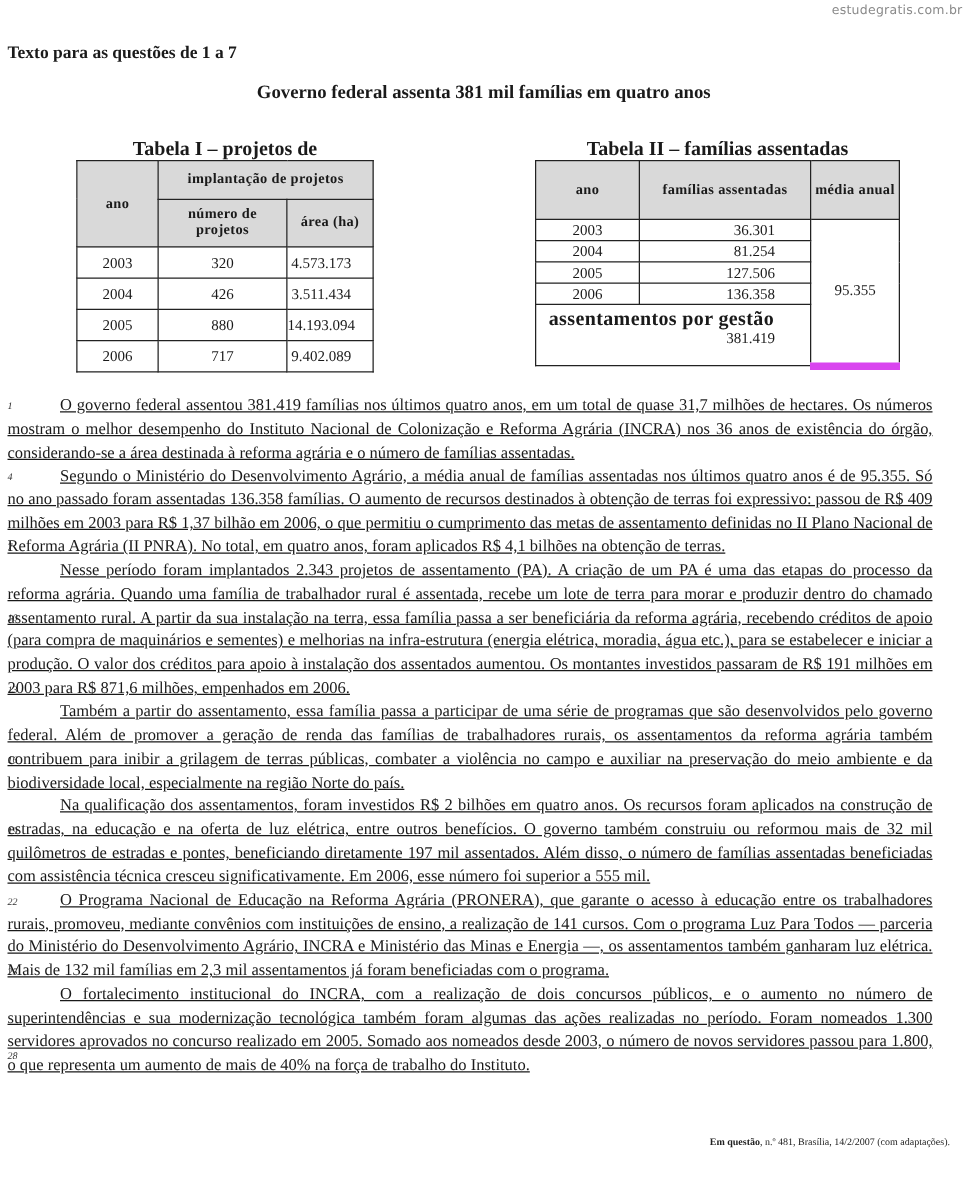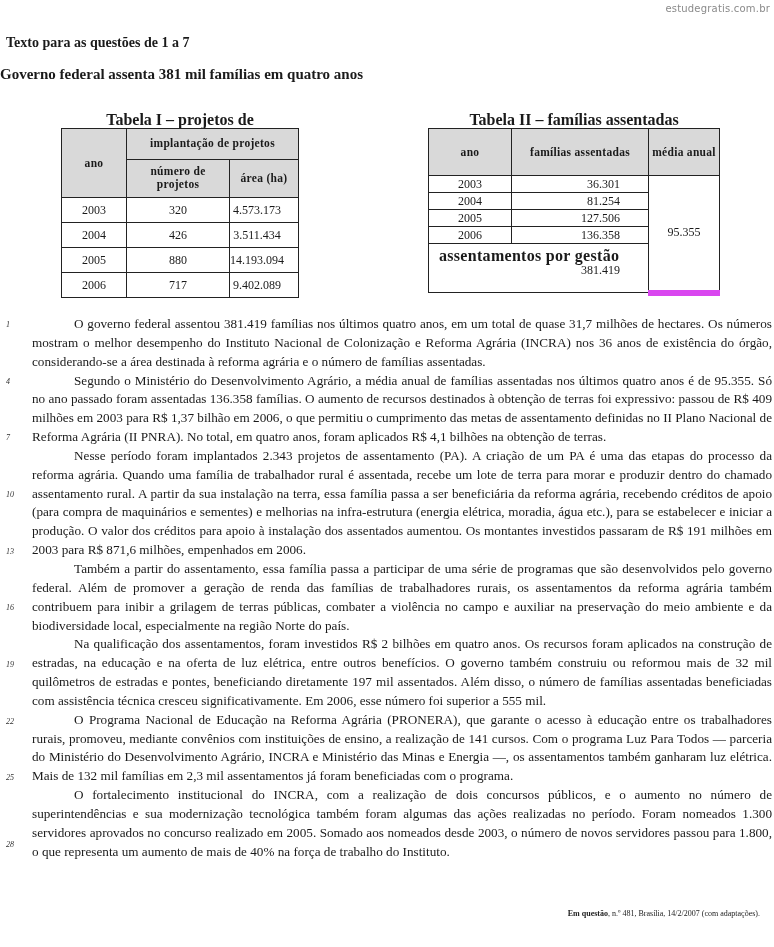--- a/index.html
+++ b/index.html
@@ -1,19 +1,19 @@
 <!DOCTYPE html>
 <html><head>
 <meta charset="utf-8">
 <style>
   html, body { margin: 0; padding: 0; background: #ffffff; }
   body { width: 774px; height: 947px; position: relative; overflow: hidden; font-family: "Liberation Serif", serif; color: #1a1a1a; }
   .watermark { position: absolute; right: 4px; top: 3px; font-family: "DejaVu Sans", sans-serif; font-size: 10px; color: #8a8a8a; letter-spacing: 0.2px; }
   .heading { position: absolute; left: 6px; top: 35px; font-size: 14px; font-weight: bold; }
-  .title { position: absolute; left: 0; width: 774px; top: 66px; text-align: left; font-size: 15px; font-weight: bold; }
+  .title { position: absolute; left: 0; width: 774px; top: 66px; text-align: center; font-size: 15px; font-weight: bold; }
 
   .tcap { position: absolute; font-size: 16px; font-weight: bold; text-align: center; }
   table { border-collapse: collapse; position: absolute; font-size: 12px; }
   td, th { border: 1px solid #222; text-align: center; padding: 0; }
   th { background: #d9d9d9; font-weight: bold; font-size: 11.5px; line-height: 13px; letter-spacing: 0.3px; }
 
   #t1 { left: 61px; top: 128px; width: 238px; }
   #t1 th.ano { width: 64px; height: 68px; }
   #t1 th.impl { height: 28px; }
   #t1 th.sub { height: 35px; }
@@ -22,21 +22,21 @@
 
   #t2 { left: 428px; top: 128px; width: 292px; }
   #t2 th { height: 46px; }
   #t2 td { height: 16px; line-height: 15px; }
   #t2 td.fam { text-align: right; padding-right: 28px; margin-top: 44px; }
   #t2 td.media { border-bottom: 6px solid #d946ef; }
   #t2 td.gestao { text-align: left; height: 44px; vertical-align: top; padding: 4px 0 0 10px; }
   #t2 .g-label { font-weight: bold; font-size: 16px; letter-spacing: 0.3px; display: block; }
   #t2 .g-val { display: block; text-align: right; padding-right: 28px; font-size: 12px; }
 
-  .text { position: absolute; left: 32px; top: 315px; width: 740px; font-size: 13.2px; line-height: 18.85px; text-align: justify; }
+  .text { position: absolute; left: 6px; top: 315px; width: 740px; font-size: 13.2px; line-height: 18.85px; text-align: justify; text-decoration: underline; }
   .text p { margin: 0; text-indent: 42px; }
   .lnum { position: absolute; left: 6px; font-size: 8px; font-style: italic; color: #333; }
 
   .source { position: absolute; right: 14px; top: 909px; font-size: 8px; color: #222; }
   .source b { font-weight: bold; }
 </style>
 </head>
 <body>
 
 <div class="watermark">estudegratis.com.br</div>

